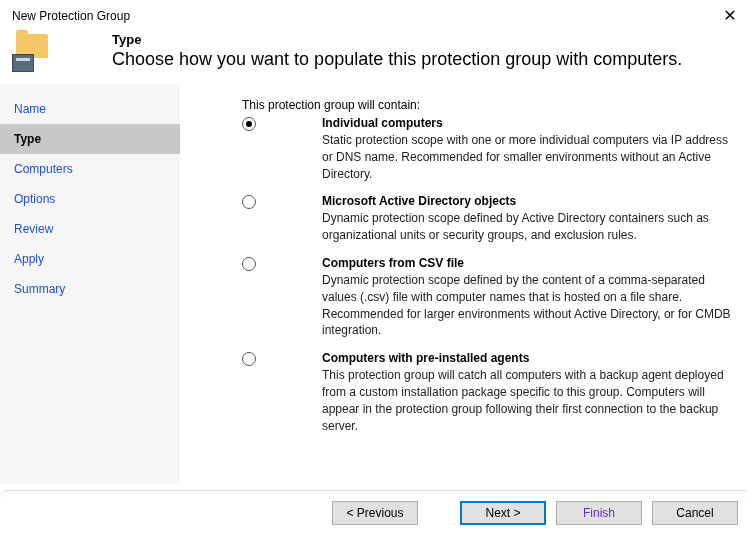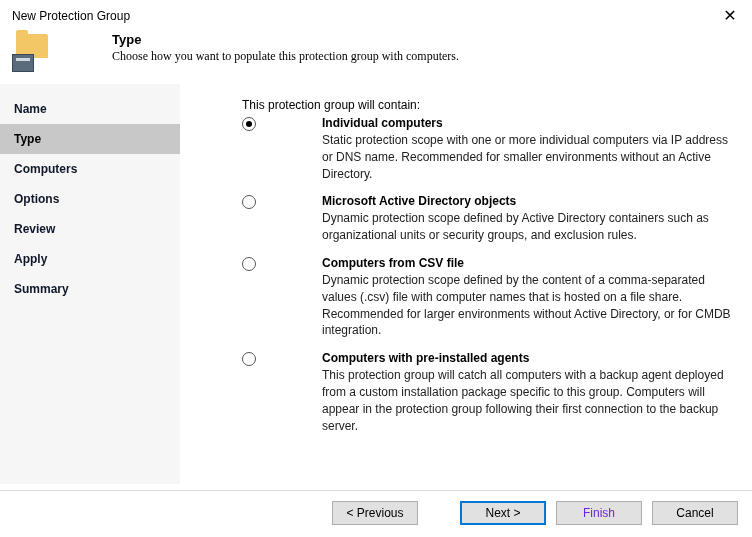--- a/index.html
+++ b/index.html
@@ -63,36 +63,35 @@
   }
   .computer-overlay::after {
     content: "";
     position: absolute;
     top: 3px; left: 3px; right: 3px;
     height: 3px;
     background: #cfd8e0;
   }
   .header-txt { flex: 1; }
   .header-title { font-weight: bold; font-size: 13px; margin-bottom: 2px; }
-  .header-sub { font-size: 12px; color: #000; font-family: Liberation Serif, serif; }
+  .header-sub { font-size: 18px; color: #000; }
   .main-area {
     display: flex;
     height: 400px;
   }
   .sidebar {
     width: 180px;
     background: #f6f6f6;
     padding-top: 10px;
   }
   .side-item {
     padding: 8px 14px;
     font-size: 12px;
     cursor: pointer;
-    color: #0f172a;
-    font-weight: bold;
+    color: #1d4ed8;
   }
   .side-item.active {
     background: #c8c8c8;
     font-weight: bold;
     color: #000;
   }
   .content {
     flex: 1;
     padding: 14px 20px 10px 14px;
     overflow-y: auto;
@@ -128,20 +127,21 @@
   .opt-desc { color: #222; line-height: 1.4; }
   .footer {
     position: absolute;
     bottom: 0; left: 0; right: 0;
     border-top: 1px solid #ddd;
     padding: 10px 14px 12px 14px;
     display: flex;
     justify-content: flex-end;
     gap: 10px;
     background: #fff;
+    border-radius: 9px;
   }
   .btn {
     min-width: 86px;
     height: 24px;
     border: 1px solid #adadad;
     background: #e1e1e1;
     font-size: 12px;
     cursor: pointer;
     padding: 0 10px;
     line-height: 22px;

